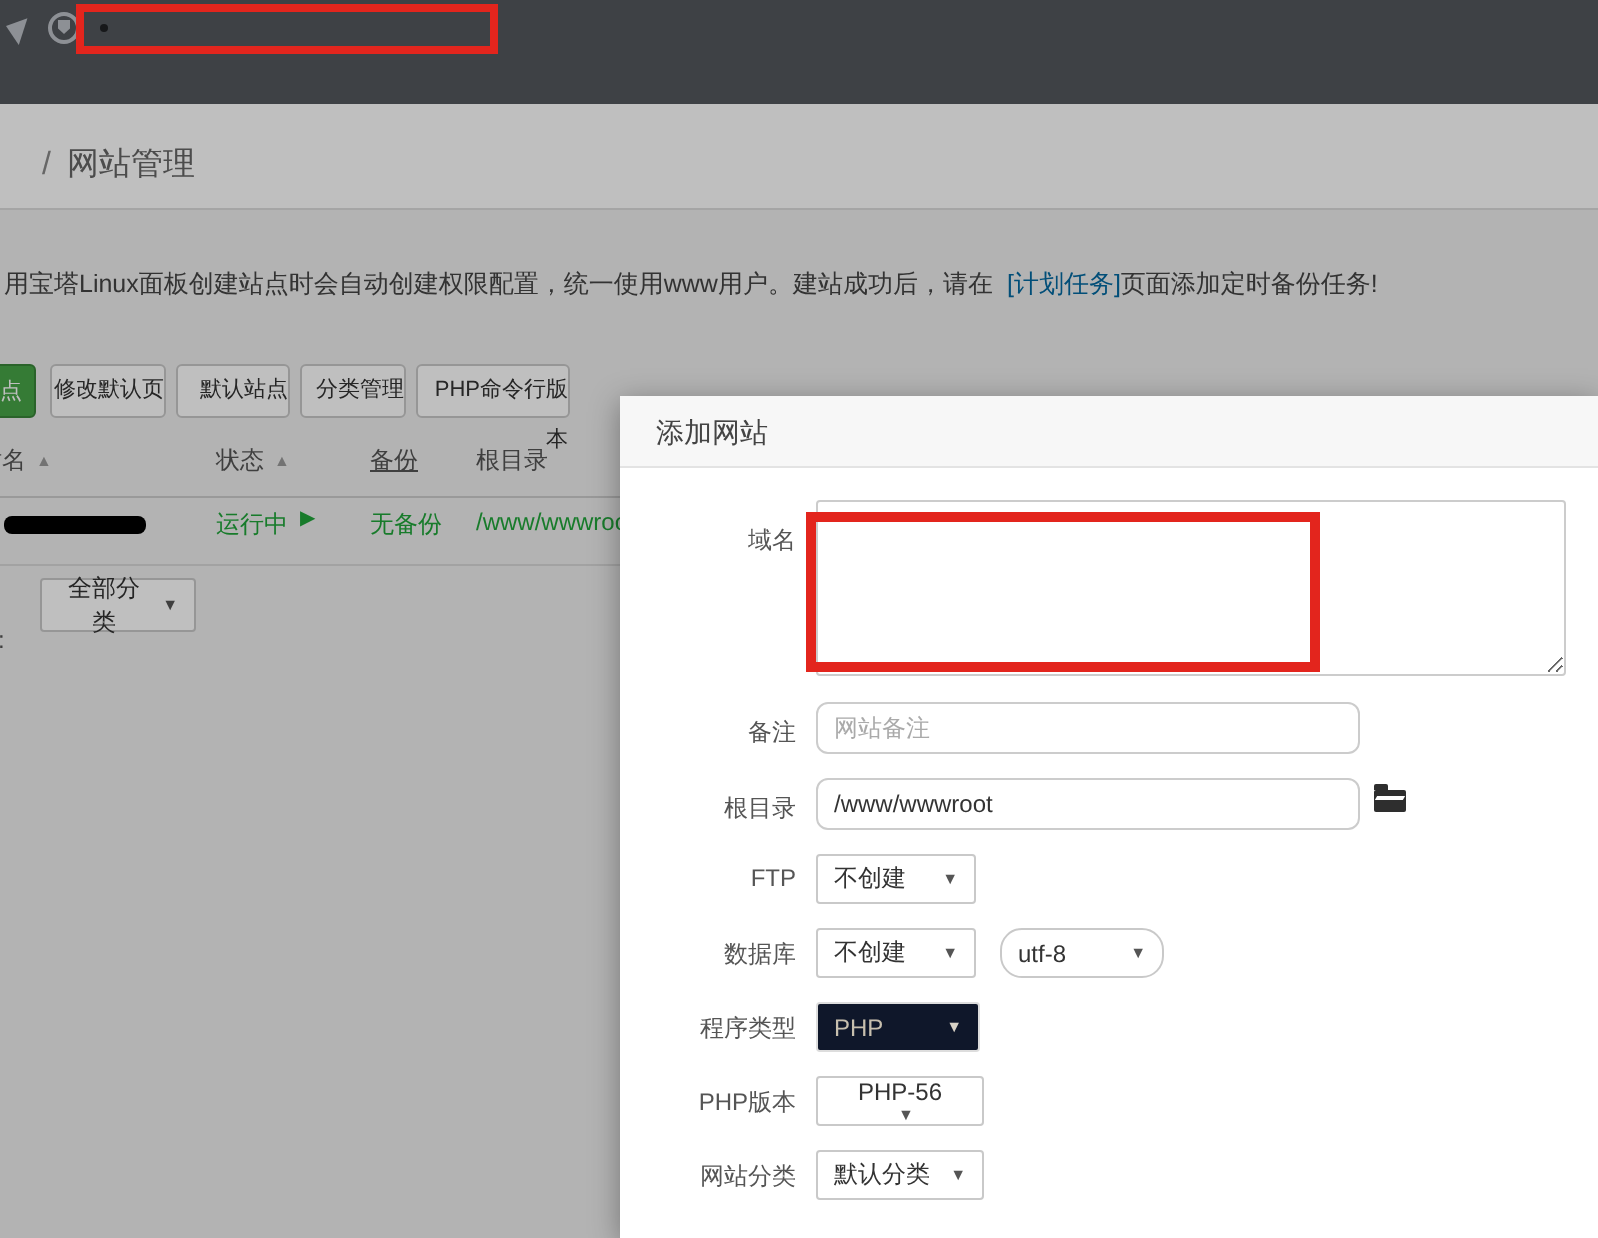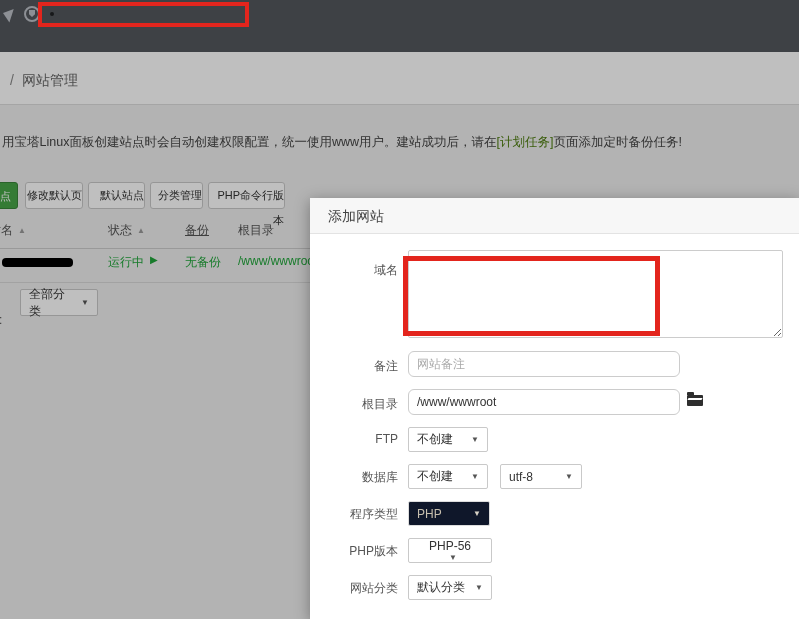--- a/index.html
+++ b/index.html
@@ -16,45 +16,45 @@
   .shield-icon { position:absolute; left:24px; top:6px; width:16px; height:16px; border:2px solid #8d9095; border-radius:50%; }
   .shield-icon::before { content:""; position:absolute; left:3px; top:2px; width:6px; height:7px; background:#8d9095;
     clip-path:polygon(0 0,100% 0,100% 60%,50% 100%,0 60%); }
   .url-dot { position:absolute; left:50px; top:12px; width:4px; height:4px; border-radius:50%; background:#17181a; }
   .url-text { position:absolute; left:57px; top:8px; height:18px; line-height:18px; font-size:13px; color:#caccd0; white-space:nowrap; }
   .url-redact { display:inline-block; width:80px; height:14px; background:#070708; border-radius:3px; vertical-align:middle; margin:0 1px 2px 1px; }
   .anno-url { position:absolute; left:38px; top:2px; width:211px; height:25px; border:4px solid #e3251d; z-index:9; pointer-events:none; }
   
   .page { position:absolute; left:0; top:52px; width:799px; height:567px; background:#efefef; z-index:1; }
   .crumb-bar { position:absolute; left:0; top:0; width:799px; height:53px; background:#ffffff; border-bottom:1px solid #dcdcdc; }
-  .crumb { position:absolute; left:10px; top:20px; font-size:14px; color:#666; }
+  .crumb { position:absolute; left:21px; top:20px; font-size:16px; color:#666; }
   .crumb .sep { margin-right:8px; color:#888; }
   .notice { position:absolute; left:2px; top:82px; width:790px; font-size:12.5px; color:#444; white-space:nowrap; }
-  .notice .task-link { color:#4d7c0f; }
+  .notice .task-link { color:#0369a1;margin-left:7px; }
   .btn-row { position:absolute; left:0; top:130px; height:27px; }
   .btn { position:absolute; top:0; height:27px; line-height:25px; text-align:right; font-size:11px; color:#333;
     background:#fff; border:1px solid #c9c9c9; border-radius:3px; cursor:pointer; }
   .btn-green { position:absolute; left:-40px; top:0; width:58px; height:27px; line-height:27px; text-align:center;
     background:#47a447; border:1px solid #398439; border-radius:3px; color:#fff; font-size:11px; white-space:nowrap; overflow:hidden; }
   
   .thead { position:absolute; left:0; top:170px; width:799px; height:26px; font-size:12px; color:#555; }
   .th { position:absolute; top:0; white-space:nowrap; }
   .sort-icon { font-size:8px; color:#9a9a9a; margin-left:5px; vertical-align:1px; }
   .thead-line { position:absolute; left:0; top:196px; width:799px; height:1px; background:#cccccc; }
   .trow { position:absolute; left:0; top:200px; width:799px; height:30px; font-size:12px; }
   .redact-name { position:absolute; left:2px; top:6px; width:71px; height:9px; background:#000; border-radius:4px; }
   .green-text { color:#20a53a; }
   .play-icon { font-size:10px; color:#20a53a; margin-left:5px; }
   .trow-line { position:absolute; left:0; top:230px; width:799px; height:1px; background:#d9d9d9; }
   .filter-row { position:absolute; left:0; top:237px; height:27px; font-size:12px; color:#555; }
   .filter-label { position:absolute; left:-13px; top:6px; }
   .sel { background:#fff; border:1px solid #c9c9c9; border-radius:2px; display:flex; align-items:center;
     justify-content:space-between; padding:0 8px; font-size:12px; color:#333; cursor:pointer; }
   .sel .caret { font-size:8px; color:#555; margin-left:6px; }
-  .filter-sel { position:absolute; left:20px; top:0; width:78px; height:27px; }
+  .filter-sel { position:absolute; left:20px; top:0; width:78px; height:27px;text-align:center; }
   .overlay { position:absolute; left:0; top:52px; width:799px; height:567px; background:rgba(0,0,0,0.25); z-index:2; }
   
   .modal { position:absolute; left:310px; top:198px; width:489px; height:421px; background:#fff; z-index:4;
     box-shadow:0 3px 14px rgba(0,0,0,0.35); }
   .modal-header { position:absolute; left:0; top:0; width:100%; height:36px; background:#f7f7f7; border-bottom:1px solid #e3e3e3;text-decoration:underline; }
   .modal-title { position:absolute; left:18px; top:0; line-height:36px; font-size:14px; color:#444; }
   .flabel { position:absolute; left:0; width:88px; text-align:right; font-size:12px; color:#555; }
   .domain-area { position:absolute; left:98px; top:52px; width:375px; height:88px; border:1px solid #ccc; border-radius:2px;
     resize:both; overflow:auto; font-size:12px; line-height:27px; padding:14px 12px; color:#333;
     font-family:"Liberation Sans","DejaVu Sans",sans-serif; }
@@ -146,21 +146,21 @@
   <div class="sel msel" style="left:98px; top:229px; width:80px;">
     <span>不创建</span>
     <span class="caret">▼</span>
   </div>
 
   <span class="flabel" style="top:271px;">数据库</span>
   <div class="sel msel" style="left:98px; top:266px; width:80px;">
     <span>不创建</span>
     <span class="caret">▼</span>
   </div>
-  <div class="sel msel" style="left:190px; top:266px; width:82px;">
+  <div class="sel msel" style="left:190px; top:266px; width:82px;border-radius:11px;">
     <span>utf-8</span>
     <span class="caret">▼</span>
   </div>
 
   <span class="flabel" style="top:308px;">程序类型</span>
   <div class="sel msel sel-disabled" style="left:98px; top:303px; width:82px;">
     <span>PHP</span>
     <span class="caret">▼</span>
   </div>
 

